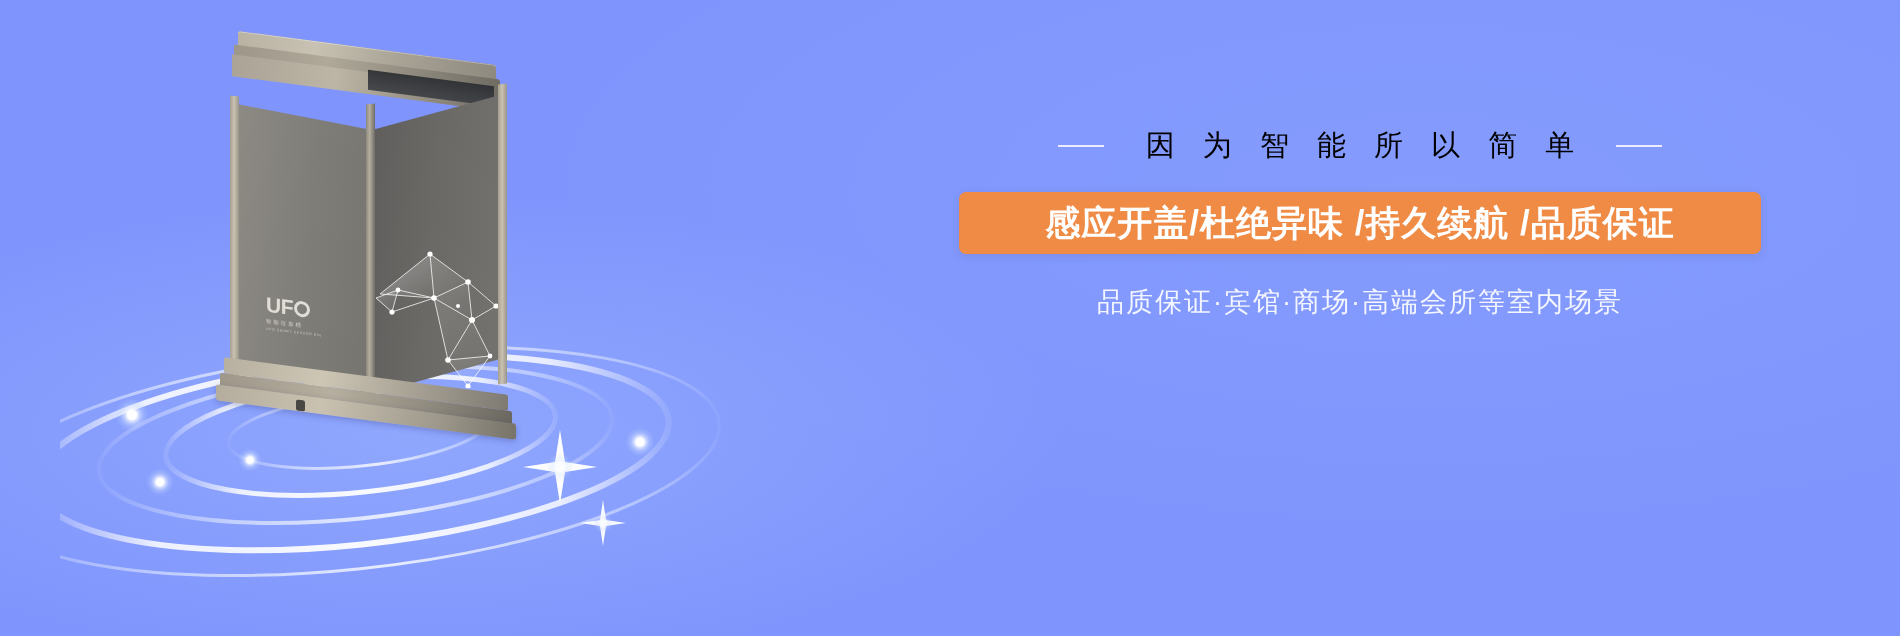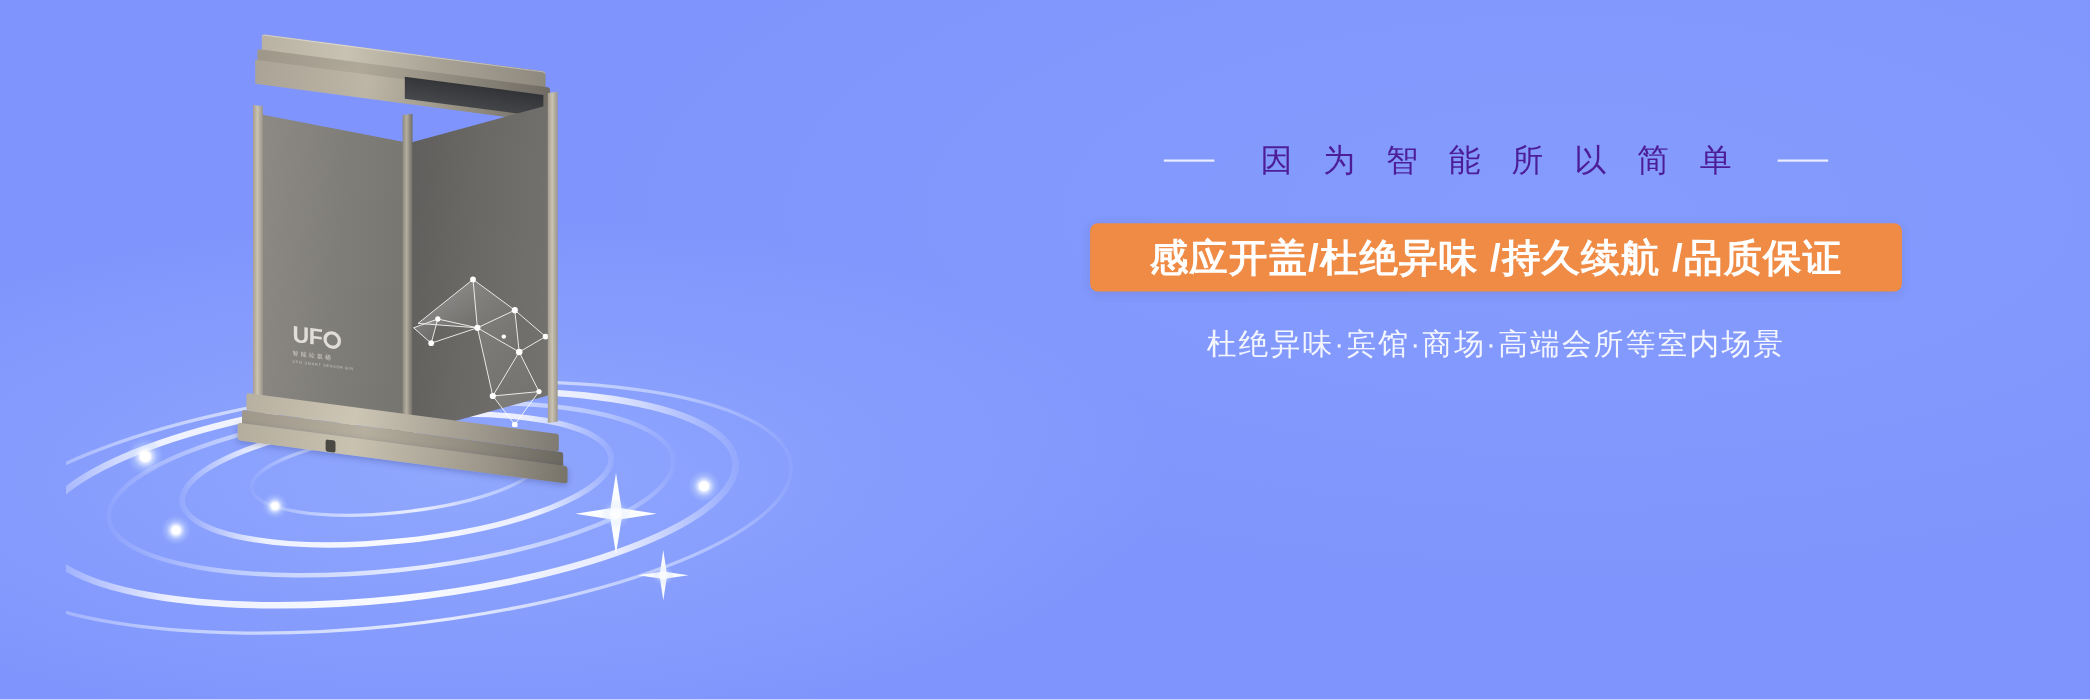--- a/index.html
+++ b/index.html
@@ -205,32 +205,32 @@
        0 0 22px rgba(108,207,247,0.55);
     margin: 0;
   }
 
   .subline {
     margin-top: 22px;
     display: flex;
     align-items: center;
     justify-content: center;
     gap: 32px;
-    color: #4c1d95;
+    color: #000000;
     font-size: 29px;
     letter-spacing: 10px;
     font-weight: 400;
     white-space: nowrap;
   }
   .rule { display:block; width: 46px; height: 2px; background: #eef1ff; opacity: .95; flex: none; }
   .subline .txt { padding-left: 10px; }
 
   .highlight-bar {
-    margin: 37px auto 0;
-    width: 738px;
+    margin: 26px auto 0;
+    width: 802px;
     height: 62px;
     background: #ef8b45;
     border-radius: 7px;
     display: flex;
     align-items: center;
     justify-content: center;
     color: #ffffff;
     font-size: 35px;
     font-weight: 700;
     letter-spacing: 1px;
@@ -392,16 +392,16 @@
     <div class="subline">
       <span class="rule"></span>
       <span class="txt">因 为 智 能   所 以 简 单</span>
       <span class="rule"></span>
     </div>
 
     <div class="highlight-bar" style="background: rgb(239, 139, 69);">
       <span>感应开盖/杜绝异味 /持久续航 /品质保证</span>
     </div>
 
-    <div class="footnote">杜绝异味·宾馆·商场·高端会所等室内场景</div>
+    <div class="footnote">品质保证·宾馆·商场·高端会所等室内场景</div>
   </div>
 
 </div>
 
 </body></html>

